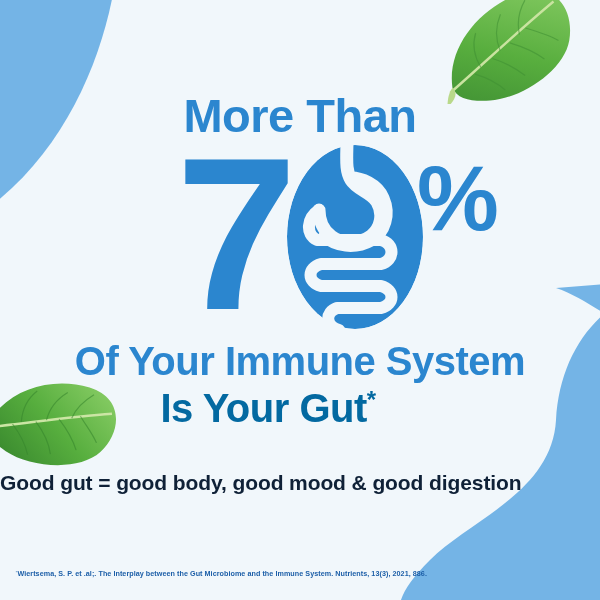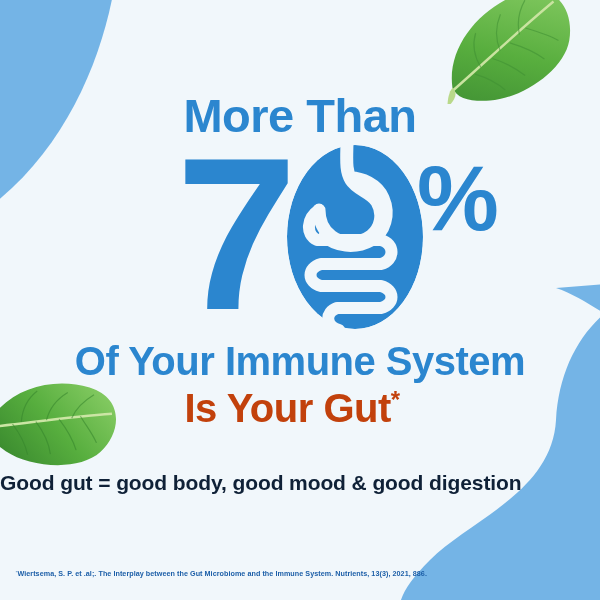--- a/index.html
+++ b/index.html
@@ -105,24 +105,23 @@
     line-height: 1;
   }
   .sub-line2 {
     position: absolute;
     top: 388px;
     left: 0;
     width: 536px;
     text-align: center;
     font-size: 40px;
     font-weight: bold;
-    color: #c2410c;
+    color: #0369a1;
     letter-spacing: -0.5px;
     line-height: 1;
-    padding-left: 24px;
   }
   .asterisk {
     font-size: 24px;
     vertical-align: super;
     line-height: 0;
   }
 
   
   .tagline {
     position: absolute;

